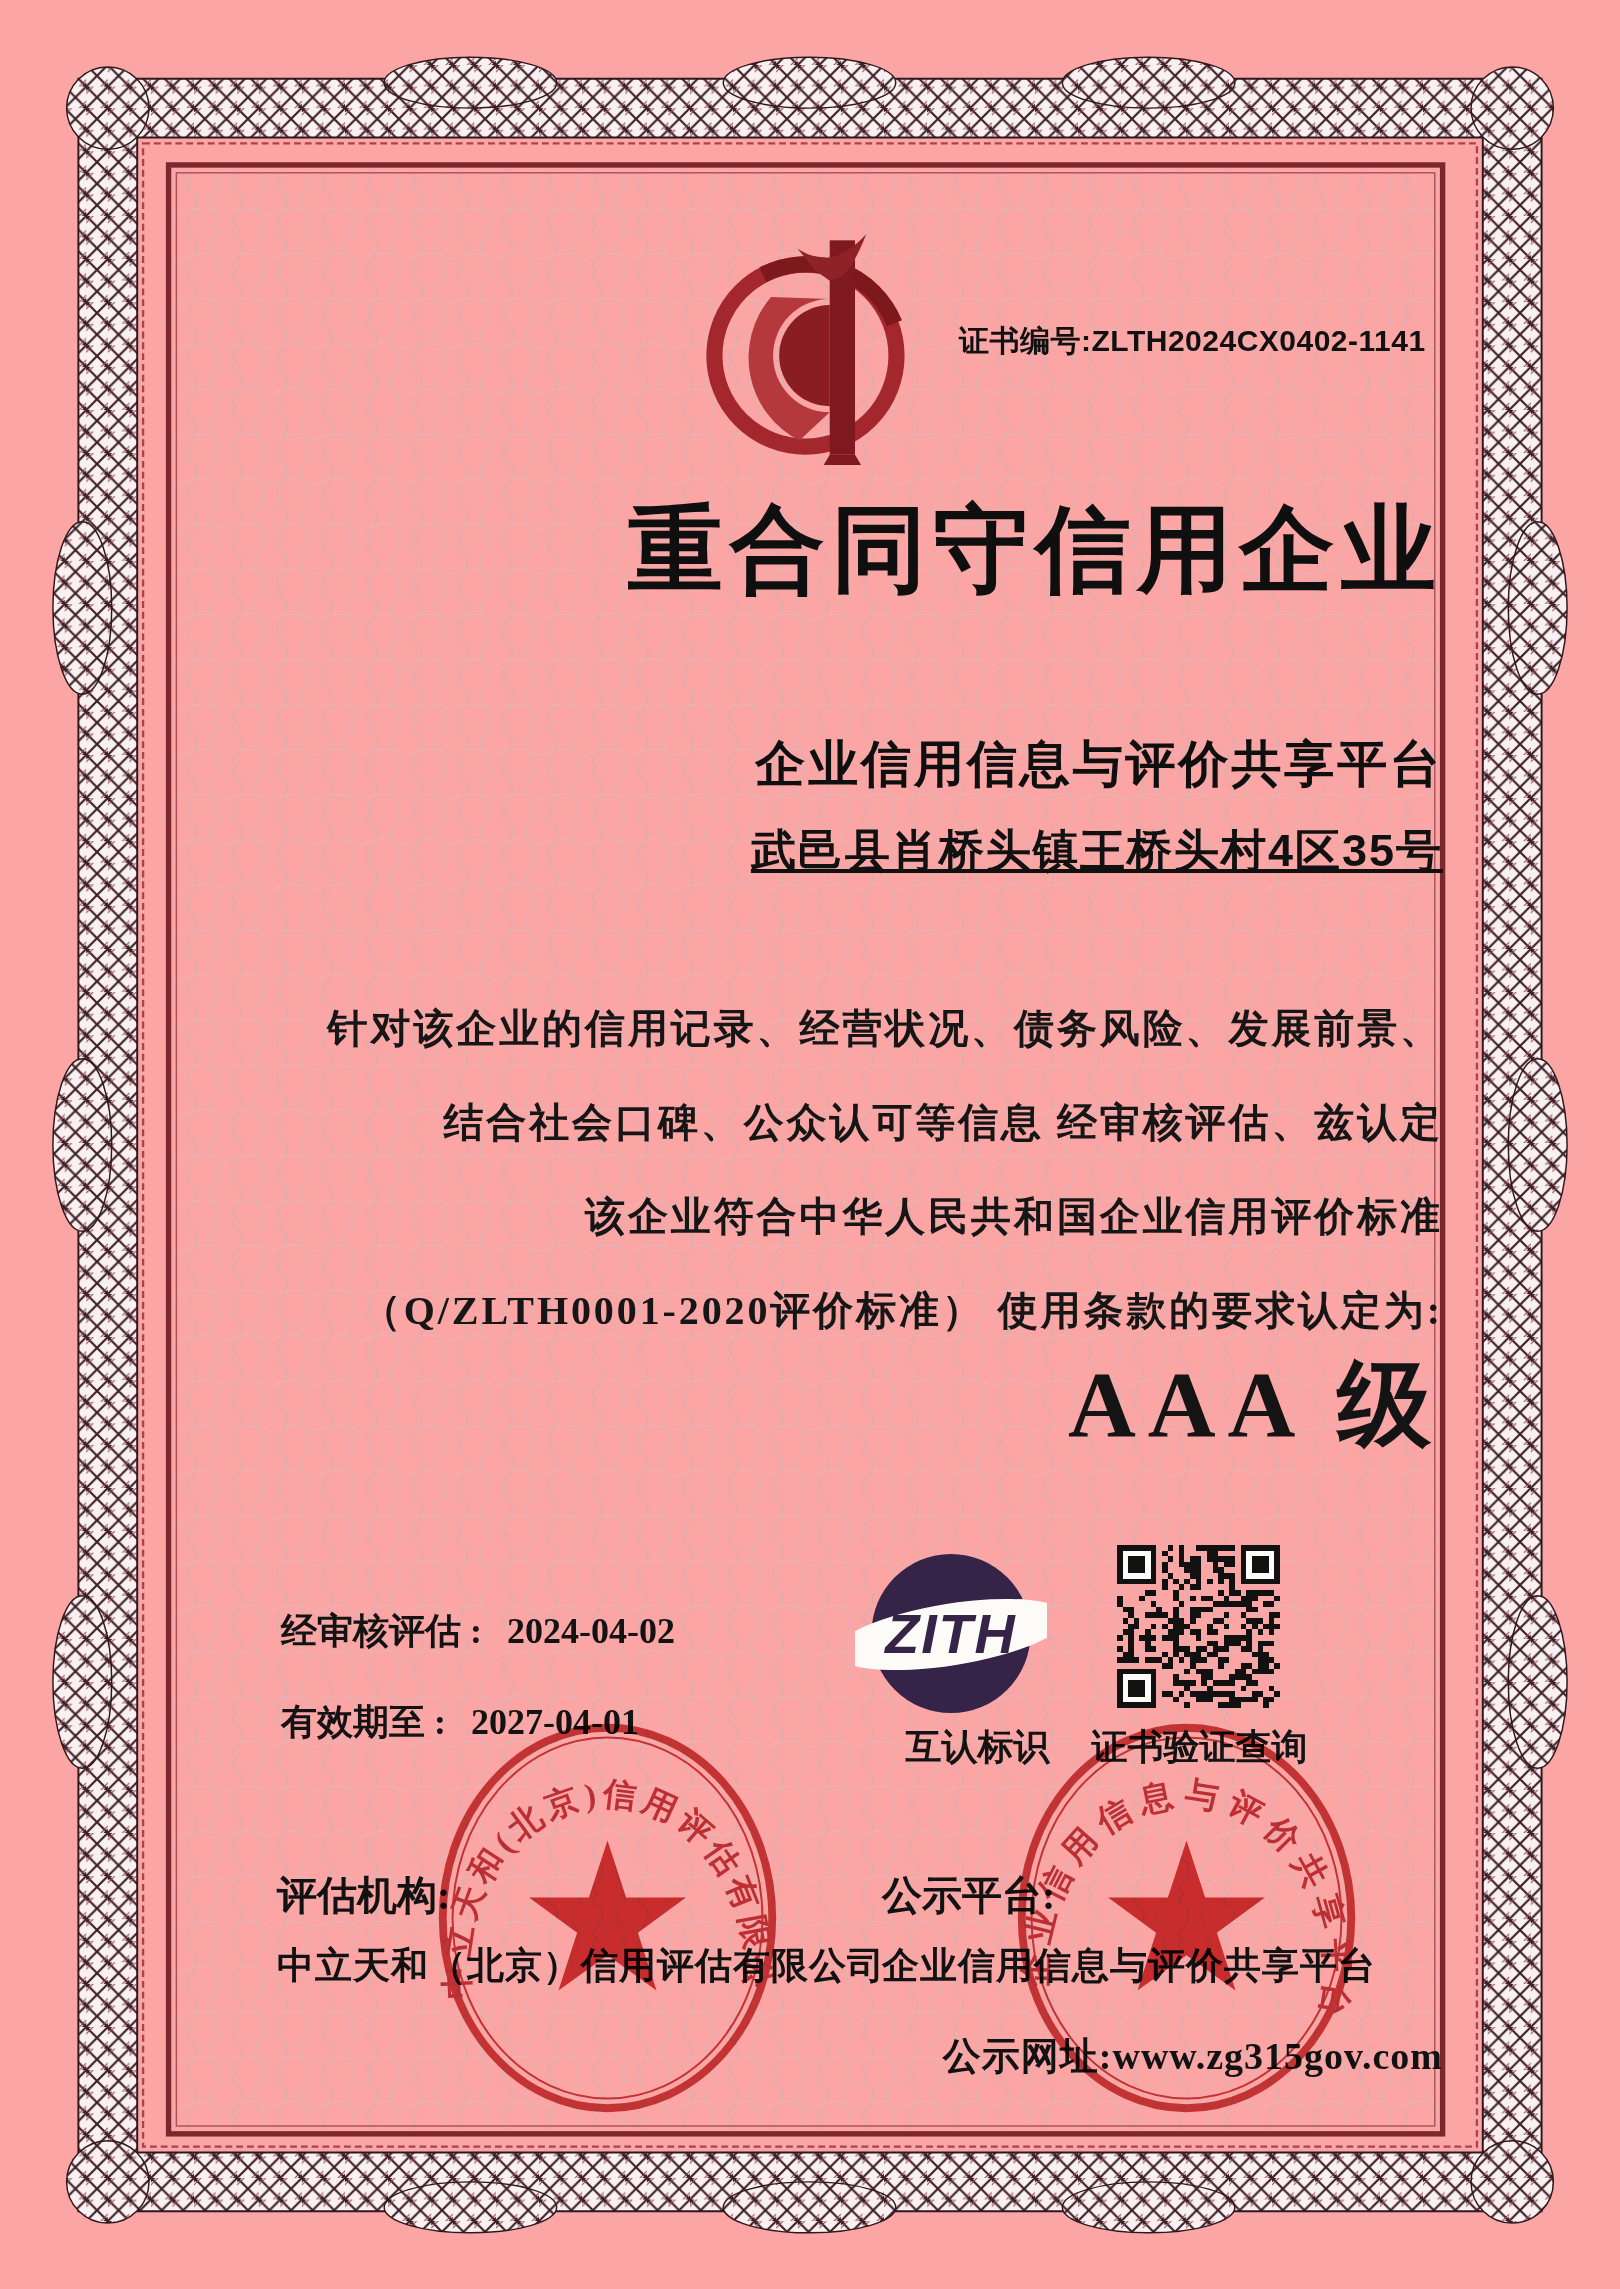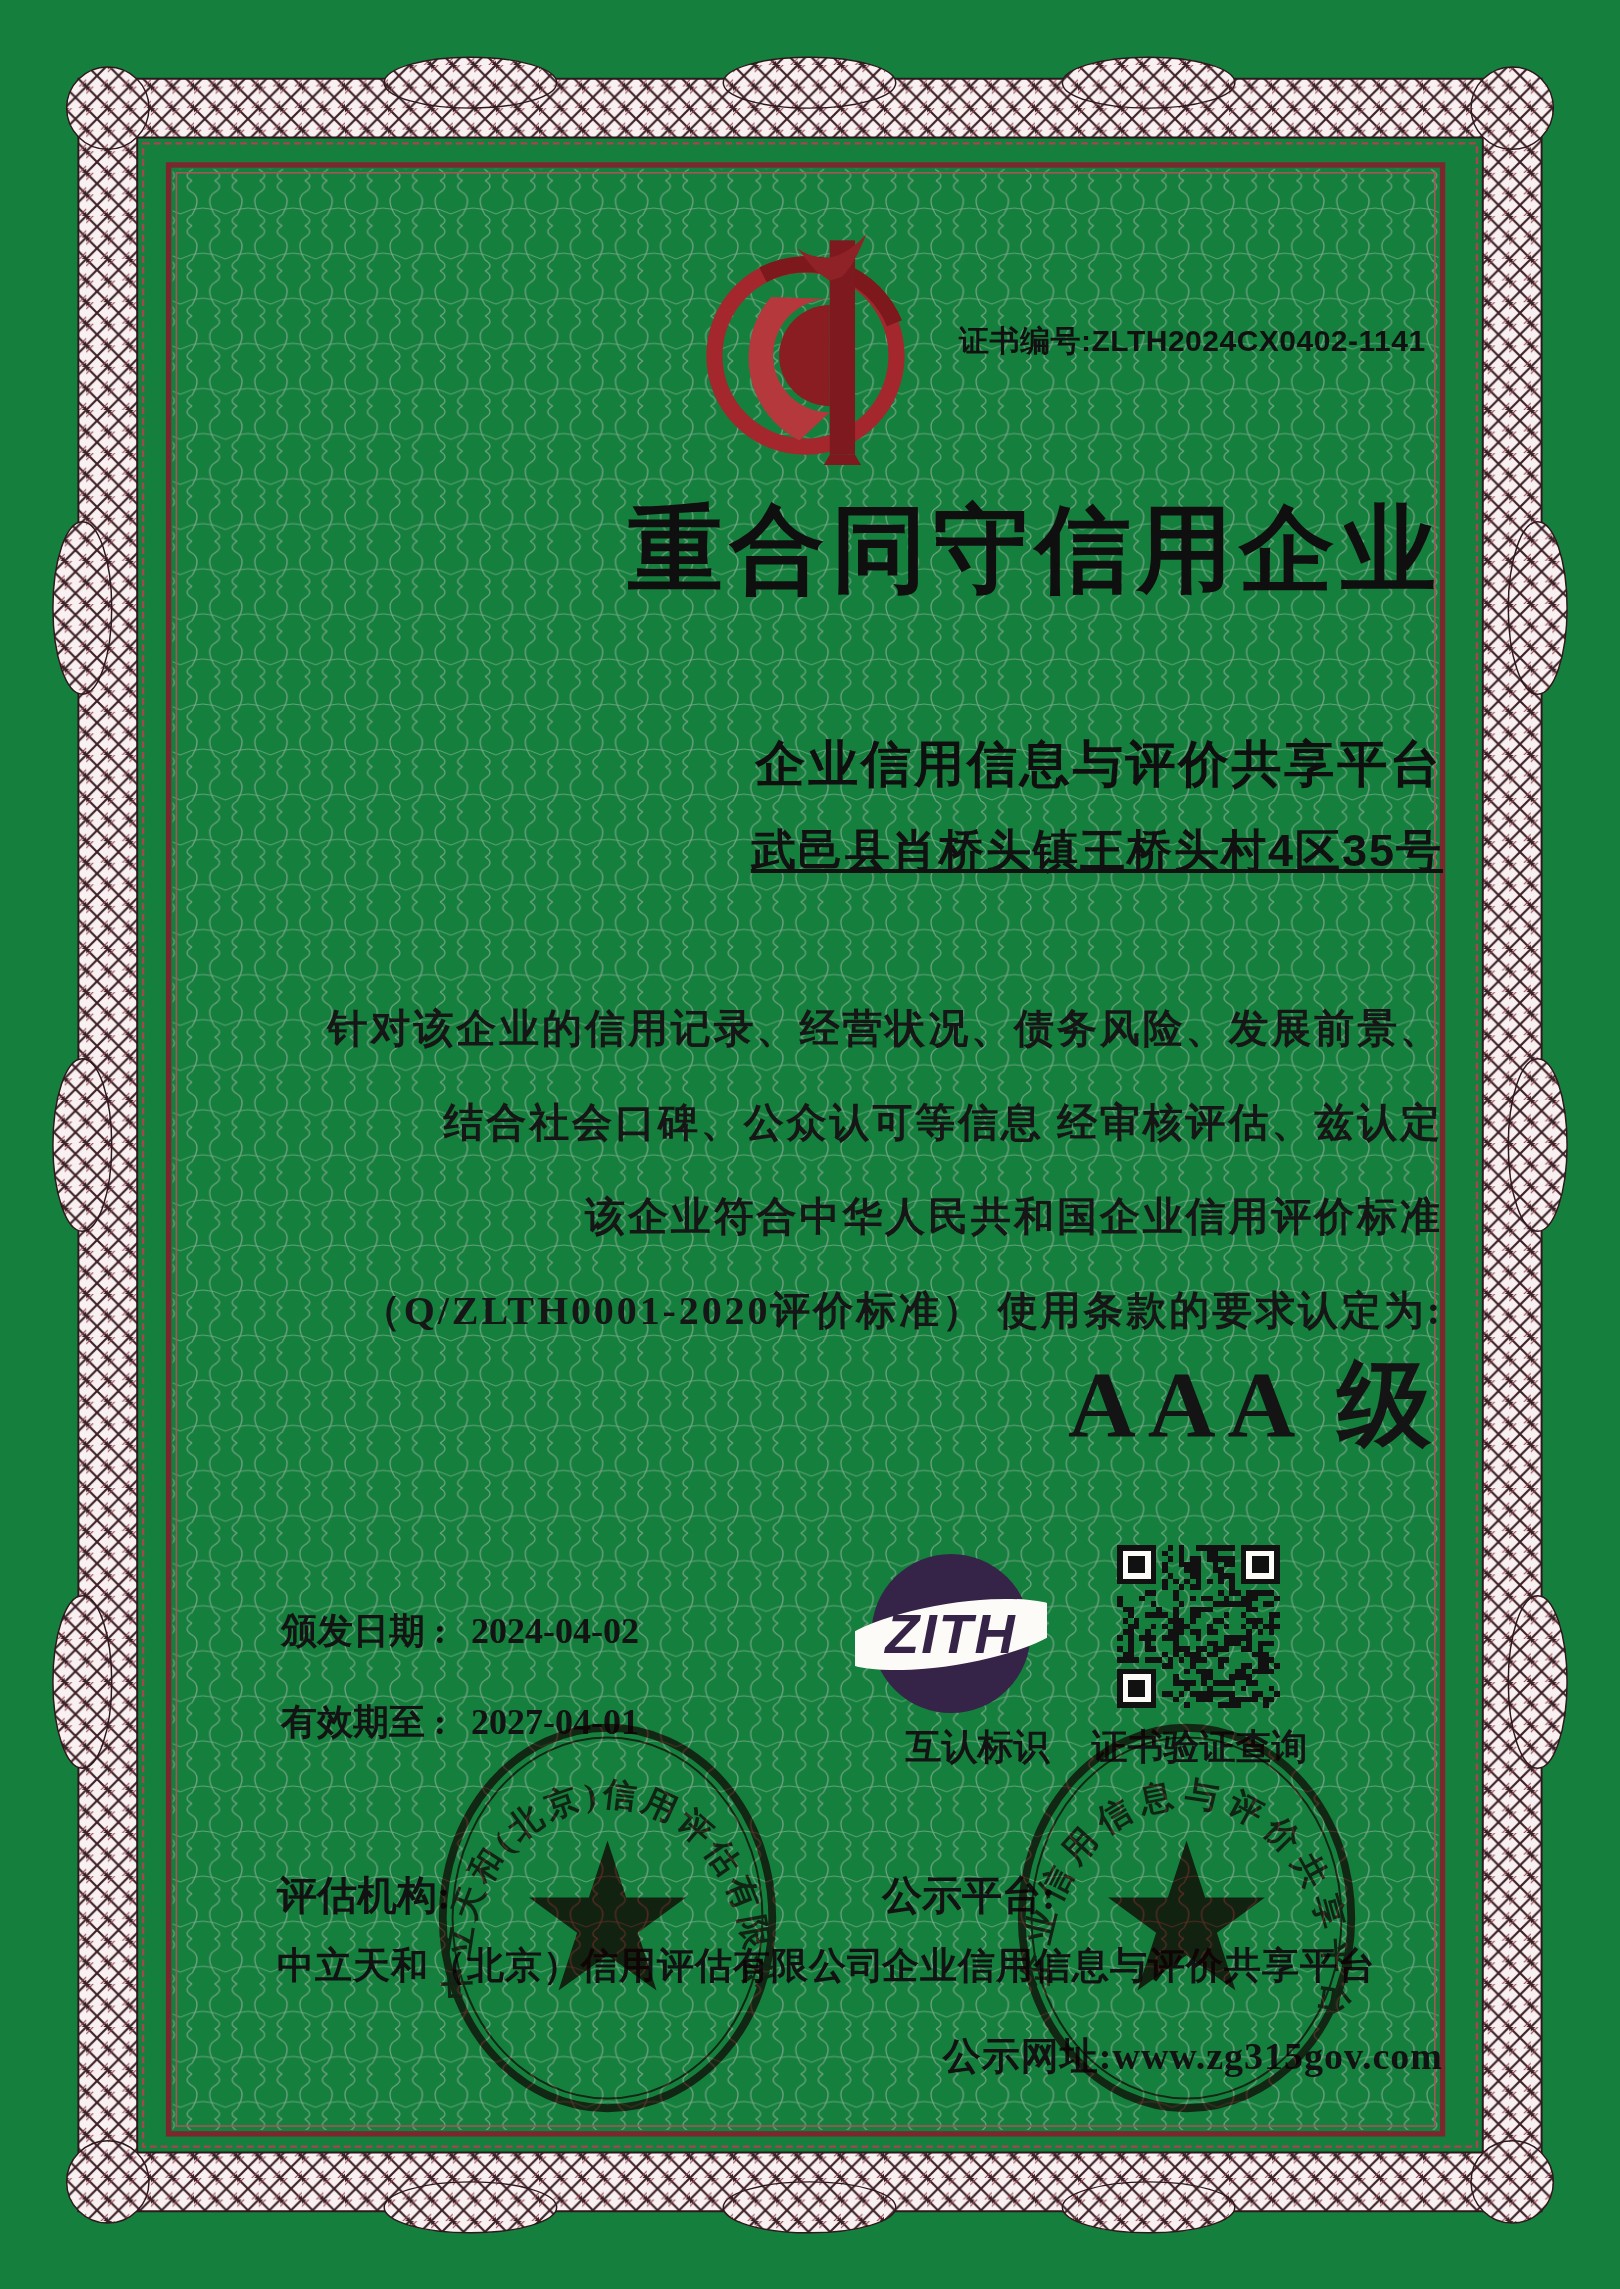--- a/index.html
+++ b/index.html
@@ -1,16 +1,16 @@
 <!DOCTYPE html>
 <html><head>
 <meta charset="utf-8">
 <style>
   html,body{margin:0;padding:0;background:#e9e7e3;}
-  .page{position:relative;width:1620px;height:2290px;background:#15803d;overflow:hidden;
+  .page{position:relative;width:1620px;height:2290px;background:#fca5a5;overflow:hidden;
         font-family:"Liberation Serif","DejaVu Serif",serif;color:#1b1b1b;}
   .abs{position:absolute;}
   .ctr{left:169px;width:1274px;text-align:right;}
   .certno{left:959px;top:321px;font-family:"Liberation Sans","DejaVu Sans",sans-serif;
           font-weight:700;font-size:30px;letter-spacing:0.5px;color:#111;}
   .title{top:487px;font-weight:900;font-size:95px;letter-spacing:6.9px;color:#0f0f0f;}
   .company{top:731px;font-family:"Liberation Sans","DejaVu Sans",sans-serif;
            font-weight:900;font-size:50px;letter-spacing:2.9px;color:#0f0f0f;}
   .address{top:821px;font-family:"Liberation Sans","DejaVu Sans",sans-serif;
            font-weight:900;font-size:45px;letter-spacing:2px;color:#111;text-decoration:underline;}
@@ -97,21 +97,21 @@
   <div class="abs ctr bodytext">
     <div>针对该企业的信用记录、经营状况、债务风险、发展前景、</div>
     <div>结合社会口碑、公众认可等信息 经审核评估、兹认定</div>
     <div>该企业符合中华人民共和国企业信用评价标准</div>
     <div>（Q/ZLTH0001-2020评价标准） 使用条款的要求认定为:</div>
   </div>
 
   <div class="abs ctr rating">AAA 级</div>
 
   <div class="abs daterow issue">
-    <span>颁发日期 :</span>
+    <span>经审核评估 :</span>
     <span class="val">2024-04-02</span>
   </div>
   <div class="abs daterow valid">
     <span>有效期至 :</span>
     <span class="val">2027-04-01</span>
   </div>
 
   <svg class="abs" style="left:855px;top:1551px;width:192px;height:169px" viewBox="0 0 190 170" xmlns="http://www.w3.org/2000/svg">
     <circle cx="95" cy="83" r="80" fill="#352348"></circle>
     <ellipse cx="95" cy="84" rx="118" ry="31" fill="#fcfbf8" transform="rotate(-9 95 84)"></ellipse>

